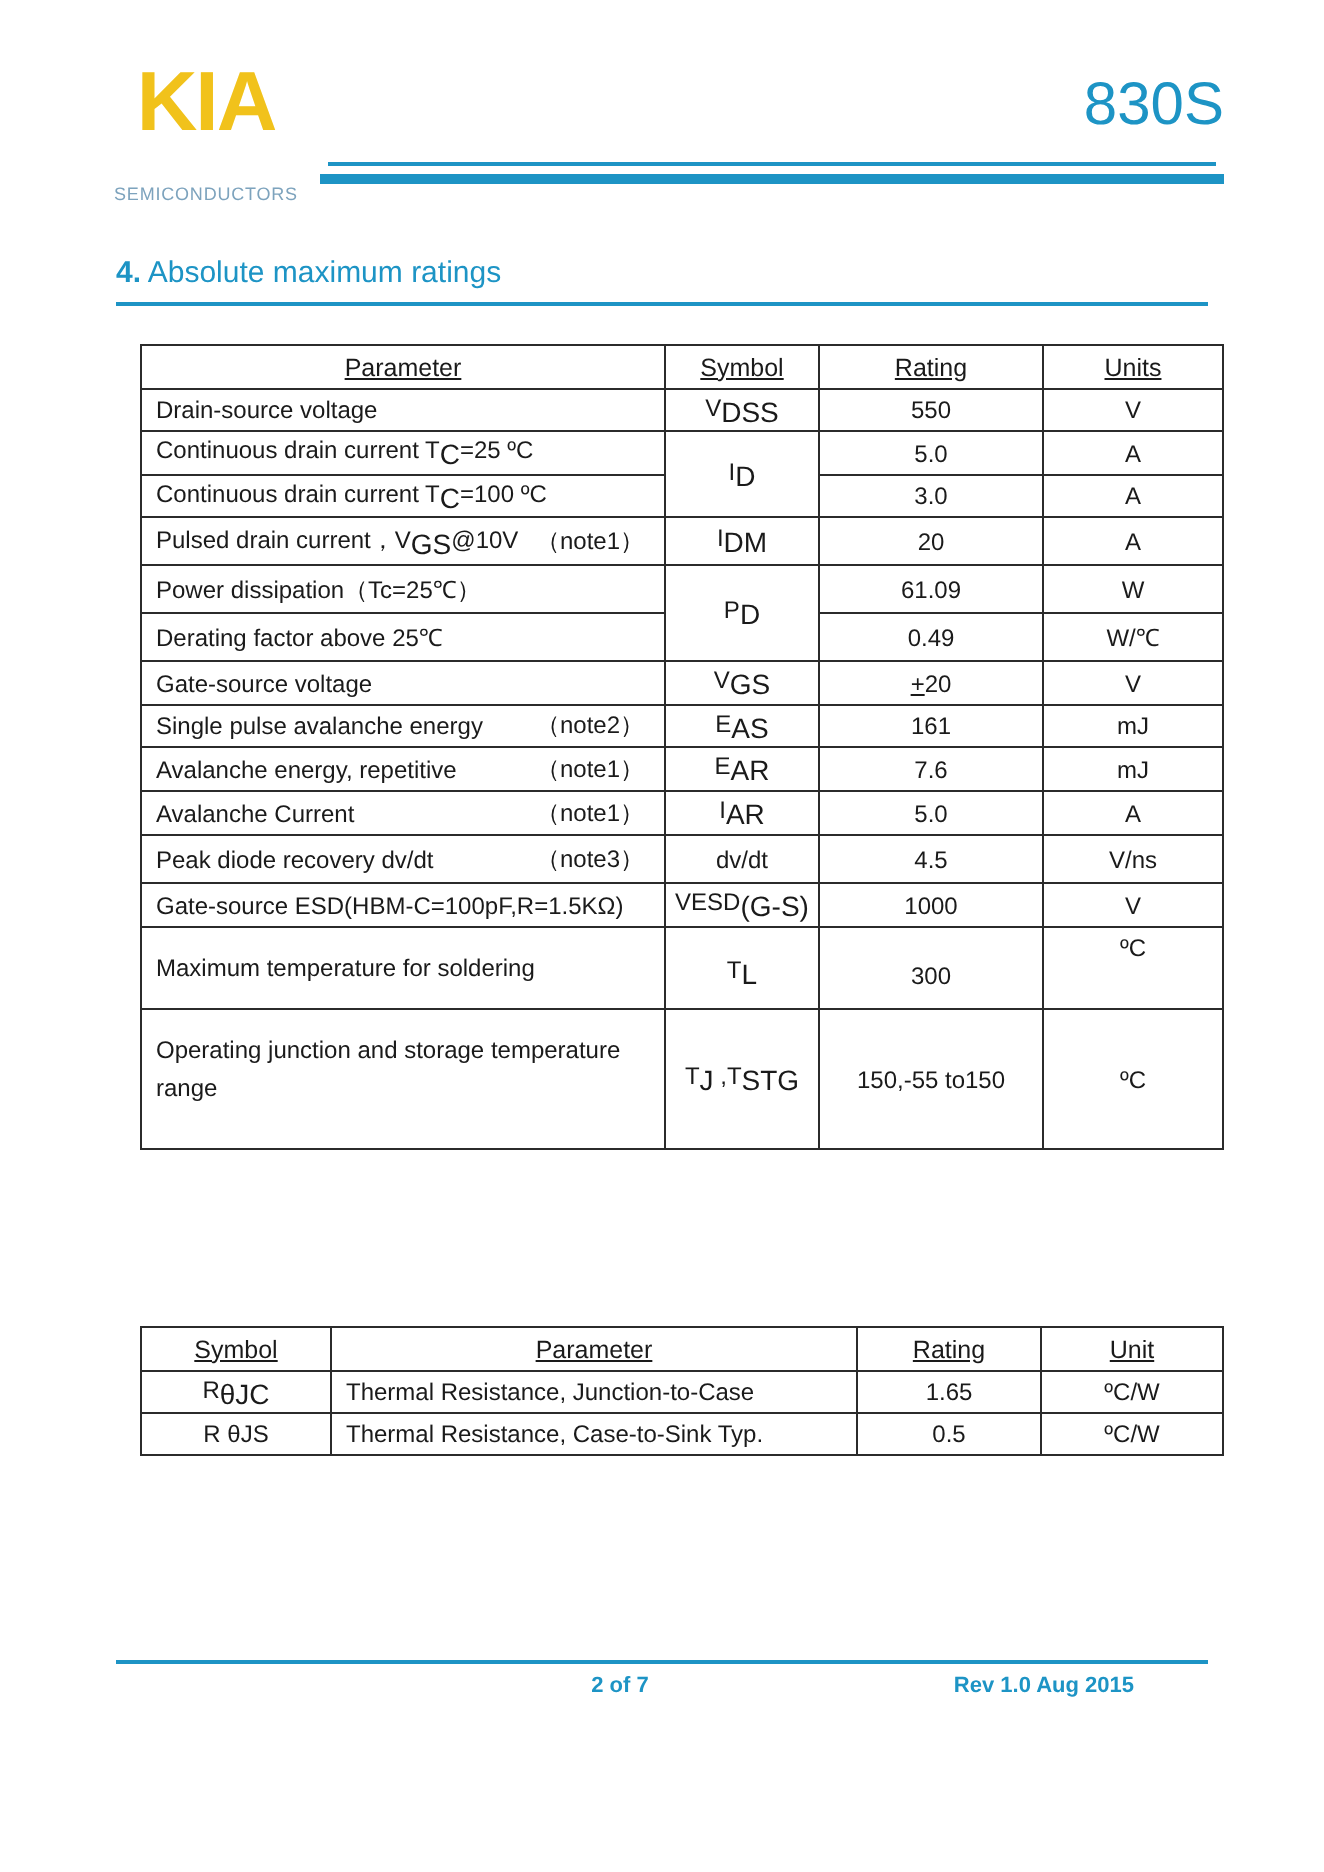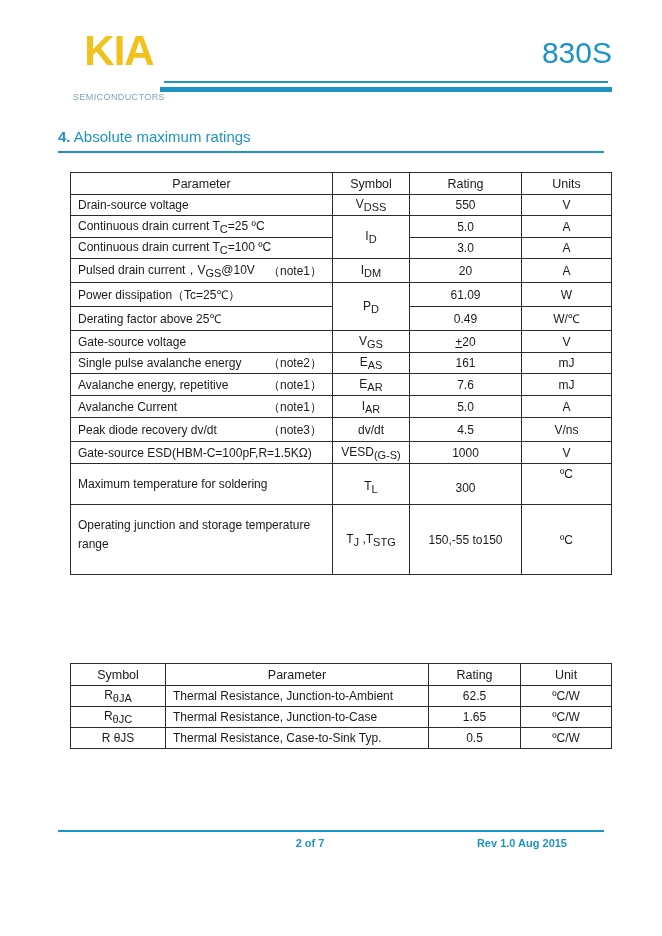--- a/index.html
+++ b/index.html
@@ -7,46 +7,46 @@
     --logo-yellow:#f1c21b;
     --logo-sub:#7da3bd;
     --ink:#1a1a1a;
     --line:#2b2b2b;
   }
   *{box-sizing:border-box;}
   body{margin:0;background:#ffffff;font-family:"Liberation Sans",sans-serif;color:var(--ink);}
   .page{position:relative;width:662px;height:936px;background:#ffffff;overflow:hidden;}
 
   
-  .logo{position:absolute;left:64px;top:28px;width:110px;text-align:center;}
+  .logo{position:absolute;left:48px;top:28px;width:110px;text-align:center;}
   .logo-text{font-size:42px;font-weight:bold;color:var(--logo-yellow);line-height:1.1;letter-spacing:-1px;}
   .logo-sub{font-size:9px;color:var(--logo-sub);letter-spacing:0.4px;margin-top:18px;white-space:nowrap;}
   .subtitle{position:absolute;left:162px;top:36px;color:var(--accent);font-weight:bold;font-size:13.5px;line-height:20px;}
   .part-no{position:absolute;right:50px;top:36px;color:var(--accent);font-size:30px;line-height:34px;}
   .rule-thin{position:absolute;left:164px;top:81px;width:444px;height:2px;background:var(--accent);}
   .rule-thick{position:absolute;left:160px;top:87px;width:452px;height:5px;background:var(--accent);}
 
   
   .section-title{position:absolute;left:58px;width:546px;color:var(--accent);font-size:15px;
     border-bottom:2px solid var(--accent);padding-bottom:6px;}
   .section-title .num{font-weight:bold;}
   .st-4{top:128px;}
   .st-5{top:618px;}
 
   
   table{border-collapse:collapse;table-layout:fixed;position:absolute;background:#fff;}
   td,th{border:1px solid var(--line);font-size:12px;font-weight:normal;vertical-align:middle;
     padding:0 6px;overflow:hidden;}
   .t-amr{left:70px;top:172px;width:541px;}
   .t-th{left:70px;top:663px;width:541px;}
-  th{text-align:center;font-size:12.5px;}
+  th{text-align:center;font-size:12.5px;text-decoration:underline;}
   td.c{text-align:center;padding:0 2px;}
   td.param{text-align:left;position:relative;padding-left:7px;padding-right:4px;}
   .note{position:absolute;left:197px;top:50%;transform:translateY(-50%);white-space:nowrap;}
-  .sb{font-size:11px;vertical-align:-3px;letter-spacing:0;}
+  .sb{font-size:14px;vertical-align:-3px;letter-spacing:0;}
   .pm{text-decoration:underline;}
   .just{text-align:justify;line-height:19px;padding-top:11px;padding-bottom:1px;}
   .just::after{content:"";display:inline-block;width:100%;}
   .h21{height:21px}.h22{height:22px}.h24{height:24px}.h40{height:40px}.h41{height:41px}
   td.v-bot{vertical-align:bottom;padding-bottom:9px;}
   td.v-top{vertical-align:top;padding-top:3px;}
 
   
   .footer-rule{position:absolute;left:58px;top:830px;width:546px;height:2px;background:var(--accent);}
   .footer-page{position:absolute;left:255px;top:837px;width:110px;text-align:center;
@@ -180,26 +180,20 @@
         <col style="width:91px">
       </colgroup>
     <tbody>
         <tr class="h22">
       <th>Symbol</th>
       <th>Parameter</th>
       <th>Rating</th>
       <th>Unit</th>
     </tr>
     <tr class="h21">
-      <td class="c"><span>R</span><span class="sb">θJA</span></td>
-      <td class="param">Thermal Resistance, Junction-to-Ambient</td>
-      <td class="c">62.5</td>
-      <td class="c">ºC/W</td>
-    </tr>
-    <tr class="h21">
       <td class="c"><span>R</span><span class="sb">θJC</span></td>
       <td class="param">Thermal Resistance, Junction-to-Case</td>
       <td class="c">1.65</td>
       <td class="c">ºC/W</td>
     </tr>
     <tr class="h21">
       <td class="c"><span>R θJS</span></td>
       <td class="param">Thermal Resistance, Case-to-Sink Typ.</td>
       <td class="c">0.5</td>
       <td class="c">ºC/W</td>

